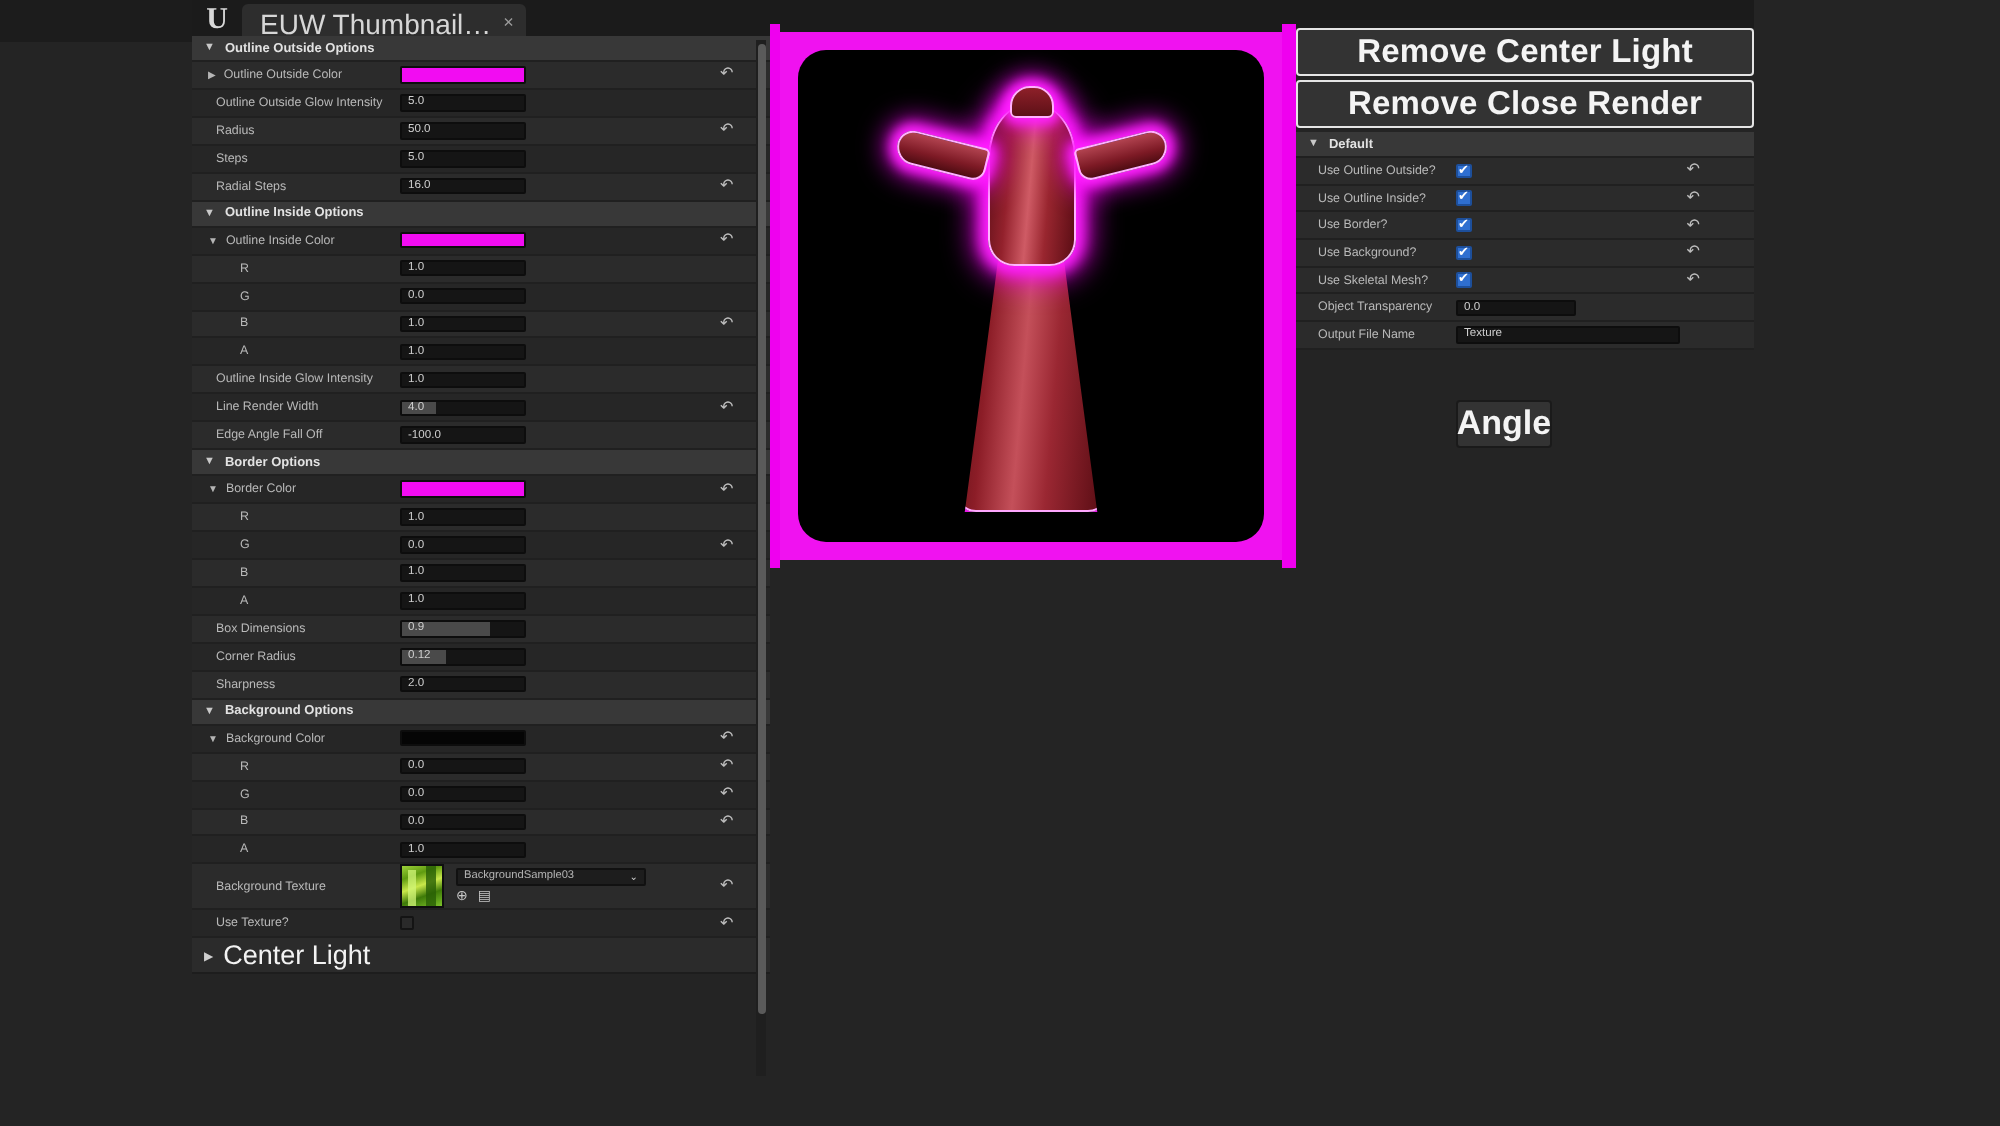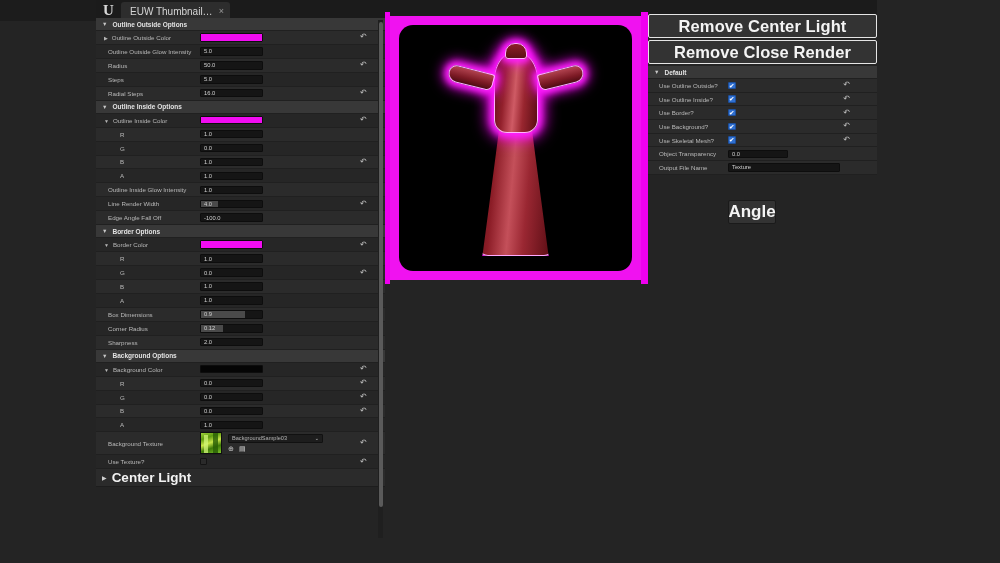--- a/index.html
+++ b/index.html
@@ -29,21 +29,21 @@
     font-weight: bold;
   }
   .tab {
     position: absolute; left: 121px; top: 2px;
     height: 19px; min-width: 74px;
     background: #2d2d2d;
     border-top-left-radius: 3px; border-top-right-radius: 3px;
     display: flex; align-items: center; gap: 6px;
     padding: 0 6px 0 9px;
   }
-  .tab-label { font-size: 10px; color: #d6d6d6; white-space: nowrap; }
+  .tab-label { font-size: 14px; color: #d6d6d6; white-space: nowrap; }
   .tab-close { font-size: 9px; color: #9a9a9a; cursor: pointer; line-height: 1; }
 
   
   .left-panel {
     position: absolute; left: 96px; top: 18px;
     width: 289px; height: 522px;
     background: #242424;
     overflow: hidden;
   }
   .cat-header {
@@ -90,21 +90,21 @@
     position: absolute; right: 17px; top: 50%; transform: translateY(-50%);
     width: 8px; height: 8px; color: #bdbdbd; font-size: 8px; line-height: 8px;
   }
 
   .light-row {
     height: 17.5px; display: flex; align-items: center;
     border-bottom: 1px solid #1d1d1d;
     background: #2b2b2b; padding-left: 6px;
   }
   .light-row .tri { font-size: 6px; color: #cfcfcf; margin-right: 5px; }
-  .light-row .big { font-size: 13.5px; font-weight: bold; color: #f2f2f2; }
+  .light-row .big { font-size: 13.5px; font-weight: normal; color: #f2f2f2; }
 
   .tex-row { height: 23px; }
   .tex-thumb {
     width: 22px; height: 22px; margin-left: 0px;
     background: linear-gradient(160deg,#9ed13a 0%,#5f9b10 25%,#c9e84a 48%,#3e7a08 70%,#7cc22a 100%);
     border: 1px solid #0f0f0f;
     position: relative; overflow: hidden;
   }
   .tex-thumb::before {
     content:""; position:absolute; left:3px; top:2px; width:4px; height:18px;

